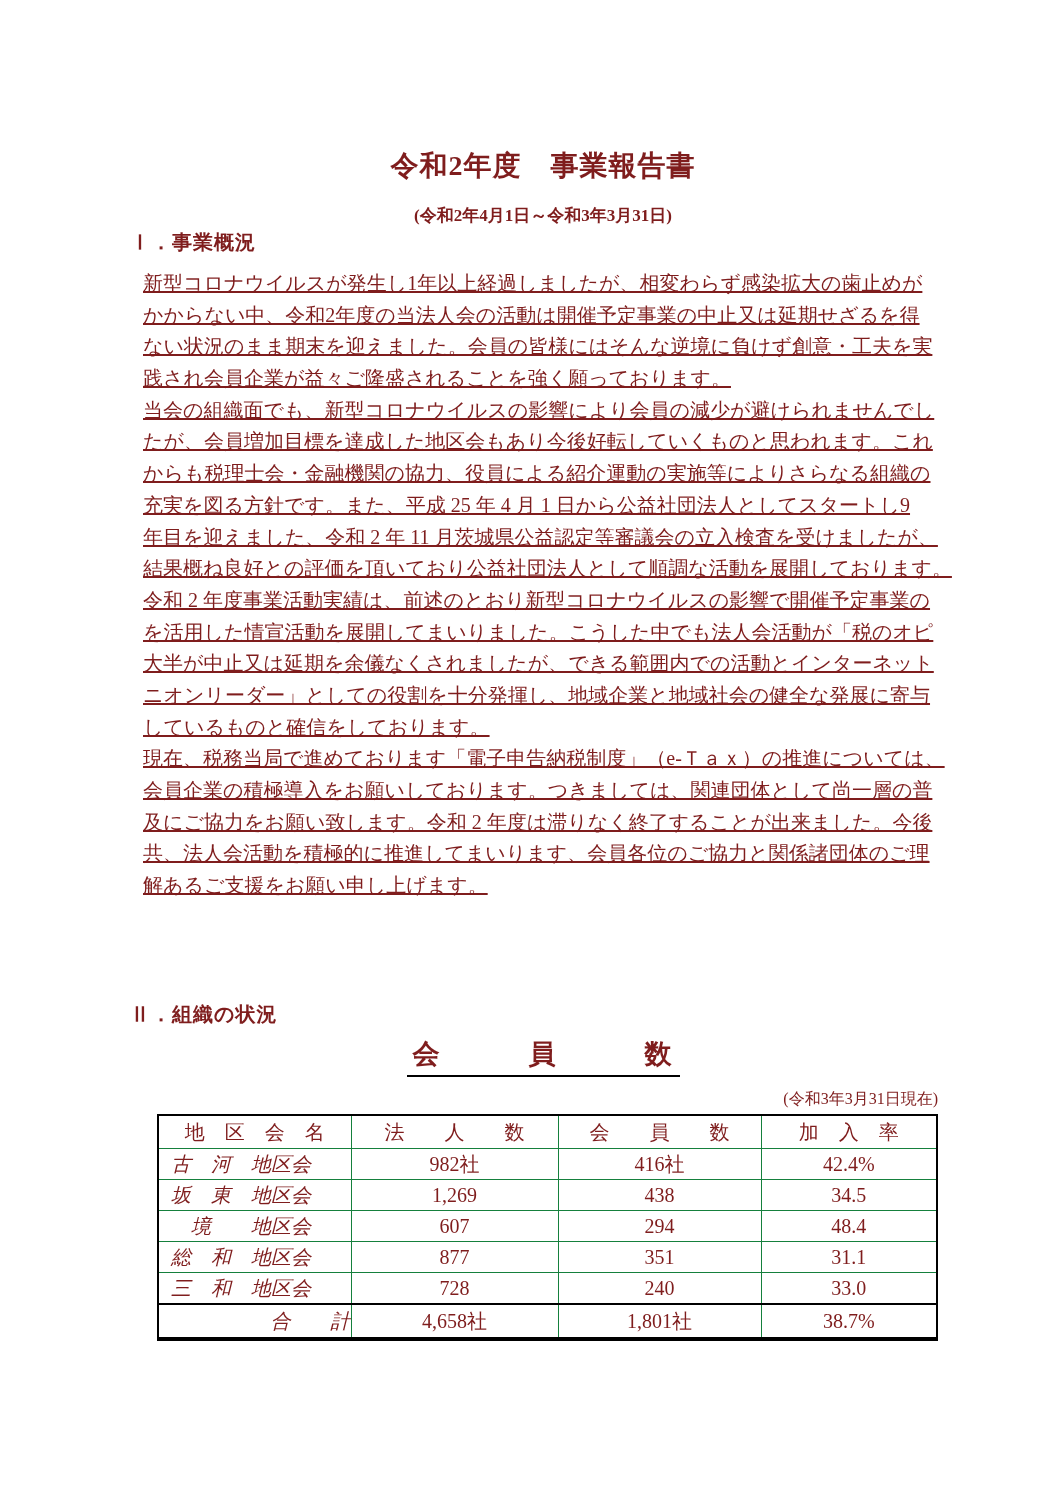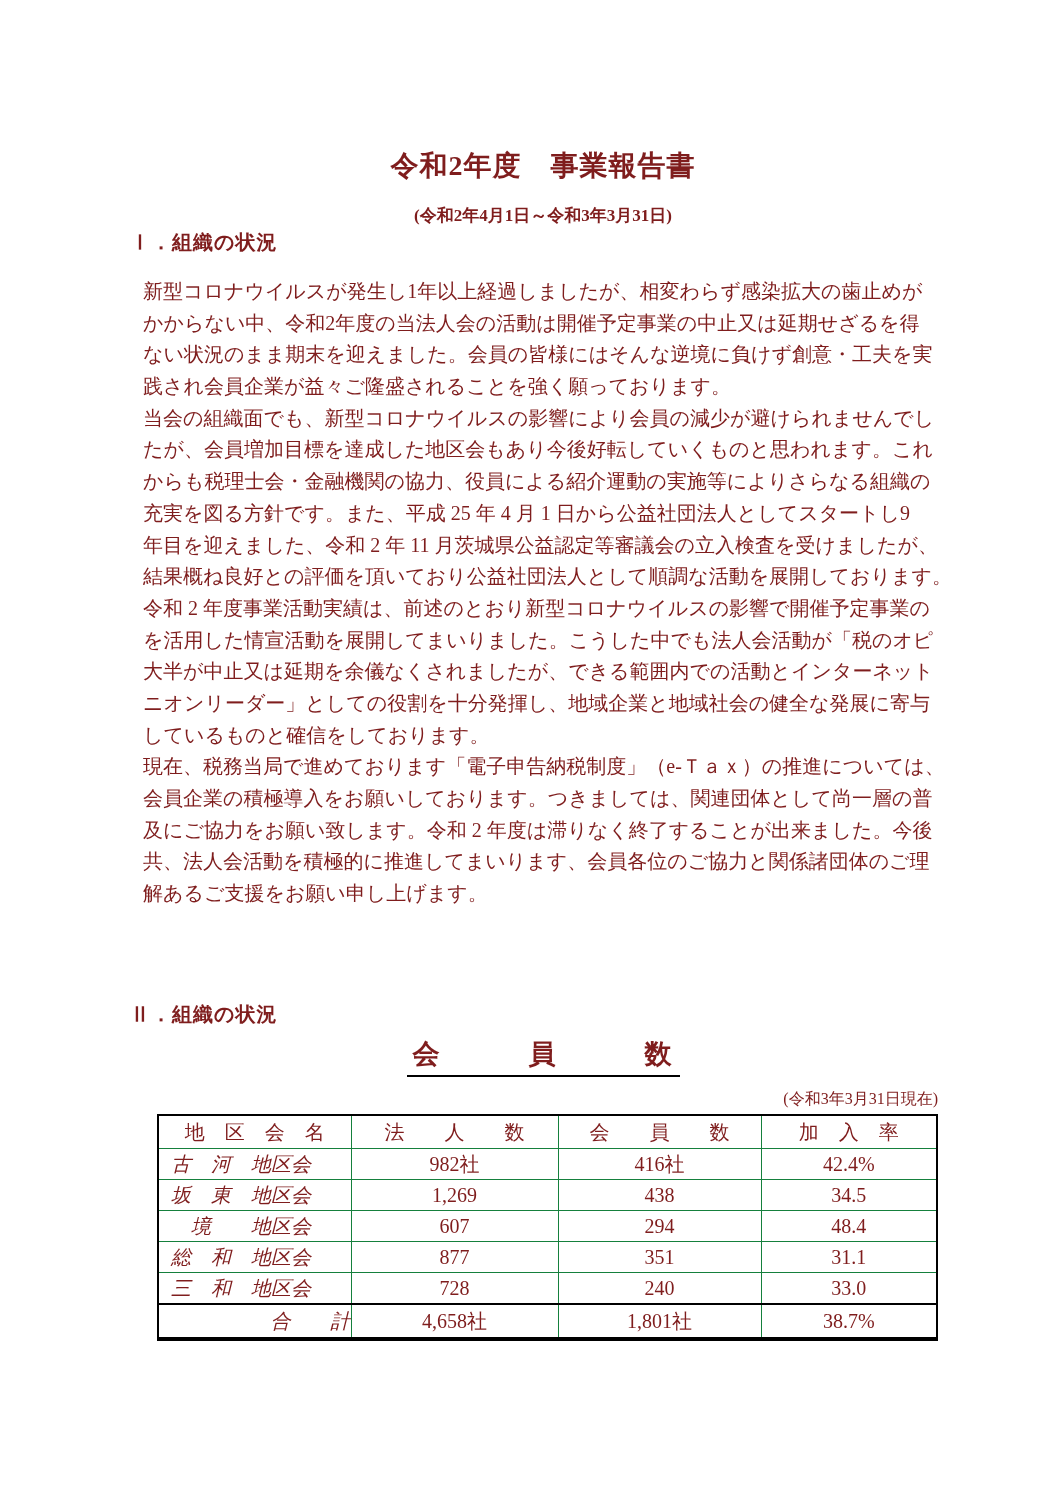--- a/index.html
+++ b/index.html
@@ -45,24 +45,25 @@
     font-size: 20px;
     font-weight: bold;
     font-family: "Liberation Sans", sans-serif;
     letter-spacing: 1px;
     white-space: nowrap;
   }
   .sec1-heading { top: 217px; }
   .sec2-heading { top: 989px; }
   .body-block {
     position: absolute;
-    top: 264px;
+    top: 256px;
     left: 143px;
     width: 802px;
     font-size: 20px;
+    text-decoration: underline;
   }
   .bline {
     height: 31.7px;
     line-height: 31.7px;
     white-space: nowrap;
   }
   .member-title {
     position: absolute;
     top: 1024px;
     left: 0;
@@ -128,21 +129,21 @@
   }
 </style>
 </head>
 <body>
 
 <div class="page">
 
   <div class="doc-title">令和2年度　事業報告書</div>
   <div class="doc-subtitle">(令和2年4月1日～令和3年3月31日)</div>
 
-  <div class="sec-heading sec1-heading">Ⅰ．組織の状況</div>
+  <div class="sec-heading sec1-heading">Ⅰ．事業概況</div>
 
   <div class="body-block">
     <div class="bline">新型コロナウイルスが発生し1年以上経過しましたが、相変わらず感染拡大の歯止めが</div>
     <div class="bline">かからない中、令和2年度の当法人会の活動は開催予定事業の中止又は延期せざるを得</div>
     <div class="bline">ない状況のまま期末を迎えました。会員の皆様にはそんな逆境に負けず創意・工夫を実</div>
     <div class="bline">践され会員企業が益々ご隆盛されることを強く願っております。</div>
     <div class="bline">当会の組織面でも、新型コロナウイルスの影響により会員の減少が避けられませんでし</div>
     <div class="bline">たが、会員増加目標を達成した地区会もあり今後好転していくものと思われます。これ</div>
     <div class="bline">からも税理士会・金融機関の協力、役員による紹介運動の実施等によりさらなる組織の</div>
     <div class="bline">充実を図る方針です。また、平成 25 年 4 月 1 日から公益社団法人としてスタートし9</div>

